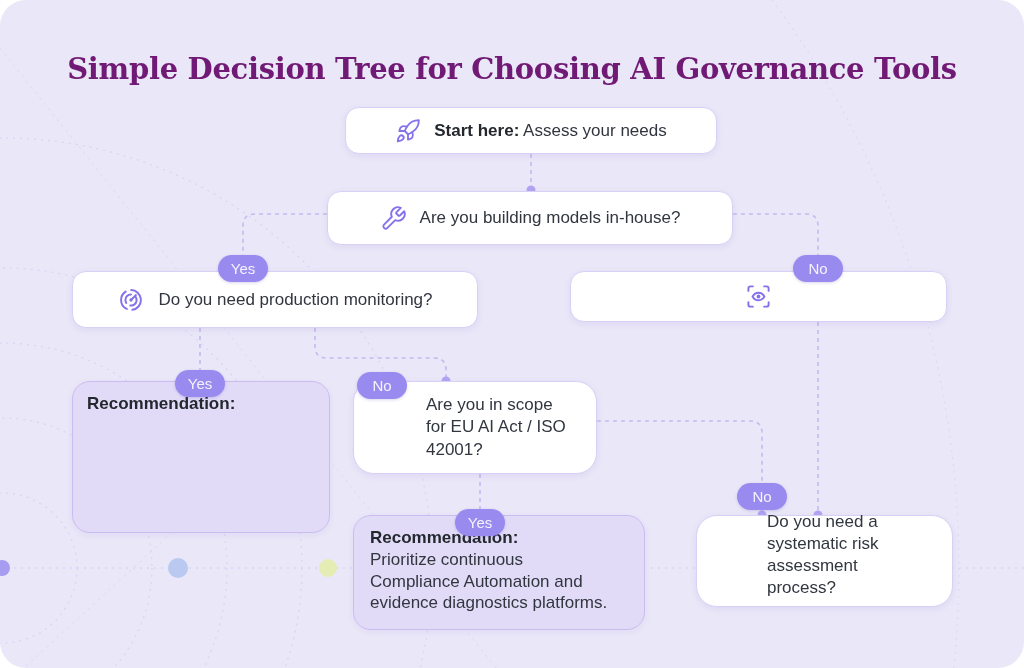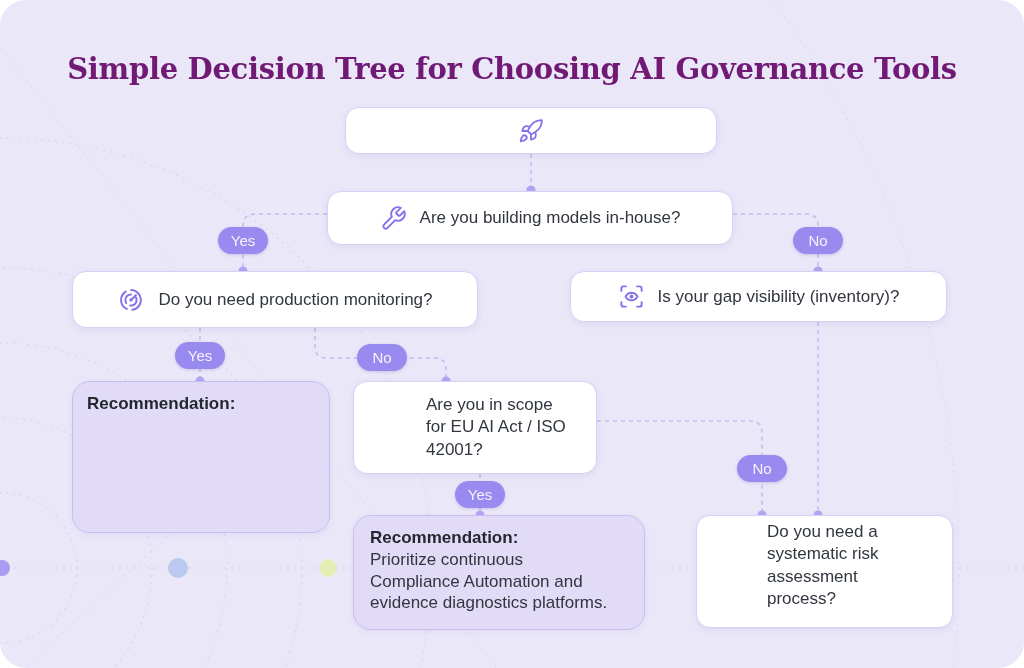--- a/index.html
+++ b/index.html
@@ -25,26 +25,27 @@
   }
   .node .icon{display:flex;align-items:center;color:#8472ec;flex:0 0 auto;}
   .node .icon svg{display:block;}
   .rec{
     position:absolute;z-index:2;background:#e2dbf8;
     border:1.5px solid #cabbf1;border-radius:18px;
     box-shadow:0 2px 6px rgba(104,82,185,0.08);
     font-size:17px;line-height:1.28;box-sizing:border-box;
   }
   .rec b{font-weight:700;color:#23282e;}
-  .textnode{justify-content:flex-start;text-align:left;line-height:1.3;}
+  .textnode{justify-content:flex-start;text-align:left;line-height:1.3;border-radius:21px;}
   .pill{
     position:absolute;z-index:3;width:50px;height:27px;border-radius:14px;
     background:#998af0;color:#f5f3fd;font-size:15px;font-weight:500;
     display:flex;align-items:center;justify-content:center;
     box-shadow:0 1px 3px rgba(104,82,185,0.25);
+    margin-top:28px;
   }
   .bold{font-weight:700;color:#23282e;}
 </style>
 </head>
 <body>
 
 <div class="canvas">
 
   <svg class="layer decor" viewBox="0 0 1024 668">
     <g fill="none" stroke="#d9d2f3" stroke-dasharray="2 5" stroke-width="1.3" opacity="0.85">
@@ -92,20 +93,21 @@
 
   <div class="node" style="left:345px;top:107px;width:372px;height:47px;">
     <span class="icon">
       <svg width="26" height="26" viewBox="0 0 24 24" fill="none" stroke="currentColor" stroke-width="1.7" stroke-linecap="round" stroke-linejoin="round">
         <path d="M4.5 16.5c-1.5 1.26-2 5-2 5s3.74-.5 5-2c.71-.84.7-2.13-.09-2.91a2.18 2.18 0 0 0-2.91-.09z"></path>
         <path d="m12 15-3-3a22 22 0 0 1 2-3.95A12.88 12.88 0 0 1 22 2c0 2.72-.78 7.5-6 11a22.35 22.35 0 0 1-4 2z"></path>
         <path d="M9 12H4s.55-3.03 2-4c1.62-1.08 5 0 5 0"></path>
         <path d="M12 15v5s3.03-.55 4-2c1.08-1.62 0-5 0-5"></path>
       </svg>
     </span>
+    <span><b class="bold">Start here:</b><span> Assess your needs</span></span>
   </div>
 
   <div class="node" style="left:327px;top:191px;width:406px;height:54px;">
     <span class="icon">
       <svg width="27" height="27" viewBox="0 0 24 24" fill="none" stroke="currentColor" stroke-width="1.7" stroke-linecap="round" stroke-linejoin="round">
         <path d="M14.7 6.3a1 1 0 0 0 0 1.4l1.6 1.6a1 1 0 0 0 1.4 0l3.77-3.77a6 6 0 0 1-7.94 7.94l-6.91 6.91a2.12 2.12 0 0 1-3-3l6.91-6.91a6 6 0 0 1 7.94-7.94l-3.76 3.76z"></path>
       </svg>
     </span>
     <span>Are you building models in-house?</span>
   </div>
@@ -126,37 +128,36 @@
     <span class="icon">
       <svg width="27" height="27" viewBox="0 0 24 24" fill="none" stroke="currentColor" stroke-width="1.7" stroke-linecap="round" stroke-linejoin="round">
         <path d="M3 7V5a2 2 0 0 1 2-2h2"></path>
         <path d="M17 3h2a2 2 0 0 1 2 2v2"></path>
         <path d="M21 17v2a2 2 0 0 1-2 2h-2"></path>
         <path d="M7 21H5a2 2 0 0 1-2-2v-2"></path>
         <path d="M12 8.6c3.4 0 5.3 3.4 5.3 3.4s-1.9 3.4-5.3 3.4-5.3-3.4-5.3-3.4 1.9-3.4 5.3-3.4z"></path>
         <circle cx="12" cy="12" r="1.7" fill="currentColor" stroke="none"></circle>
       </svg>
     </span>
-    <span>Is your gap visibility (inventory)?</span>
   </div>
 
   <div class="rec" style="left:72px;top:381px;width:258px;height:152px;padding:11px 30px 11px 14px;">
     <b>Recommendation:</b><br>
   </div>
 
   <div class="node textnode" style="left:353px;top:381px;width:244px;height:93px;padding:13px 22px 13px 72px;">
     <span>Are you in scope for EU AI Act / ISO 42001?</span>
   </div>
 
   <div class="rec" style="left:353px;top:515px;width:292px;height:115px;padding:11px 28px 11px 16px;">
     <b>Recommendation:</b><br>
     <span>Prioritize continuous Compliance Automation and evidence diagnostics platforms.</span>
   </div>
 
-  <div class="node textnode" style="left:696px;top:515px;width:257px;height:113px;padding:16px 55px 28px 70px;">
+  <div class="node textnode" style="left:696px;top:515px;width:257px;height:92px;padding:16px 55px 28px 70px;">
     <span>Do you need a systematic risk assessment process?</span>
   </div>
 
   <div class="pill" style="left:218px;top:227px;">Yes</div>
   <div class="pill" style="left:793px;top:227px;">No</div>
   <div class="pill" style="left:175px;top:342px;">Yes</div>
   <div class="pill" style="left:357px;top:344px;">No</div>
   <div class="pill" style="left:455px;top:481px;">Yes</div>
   <div class="pill" style="left:737px;top:455px;">No</div>
 

